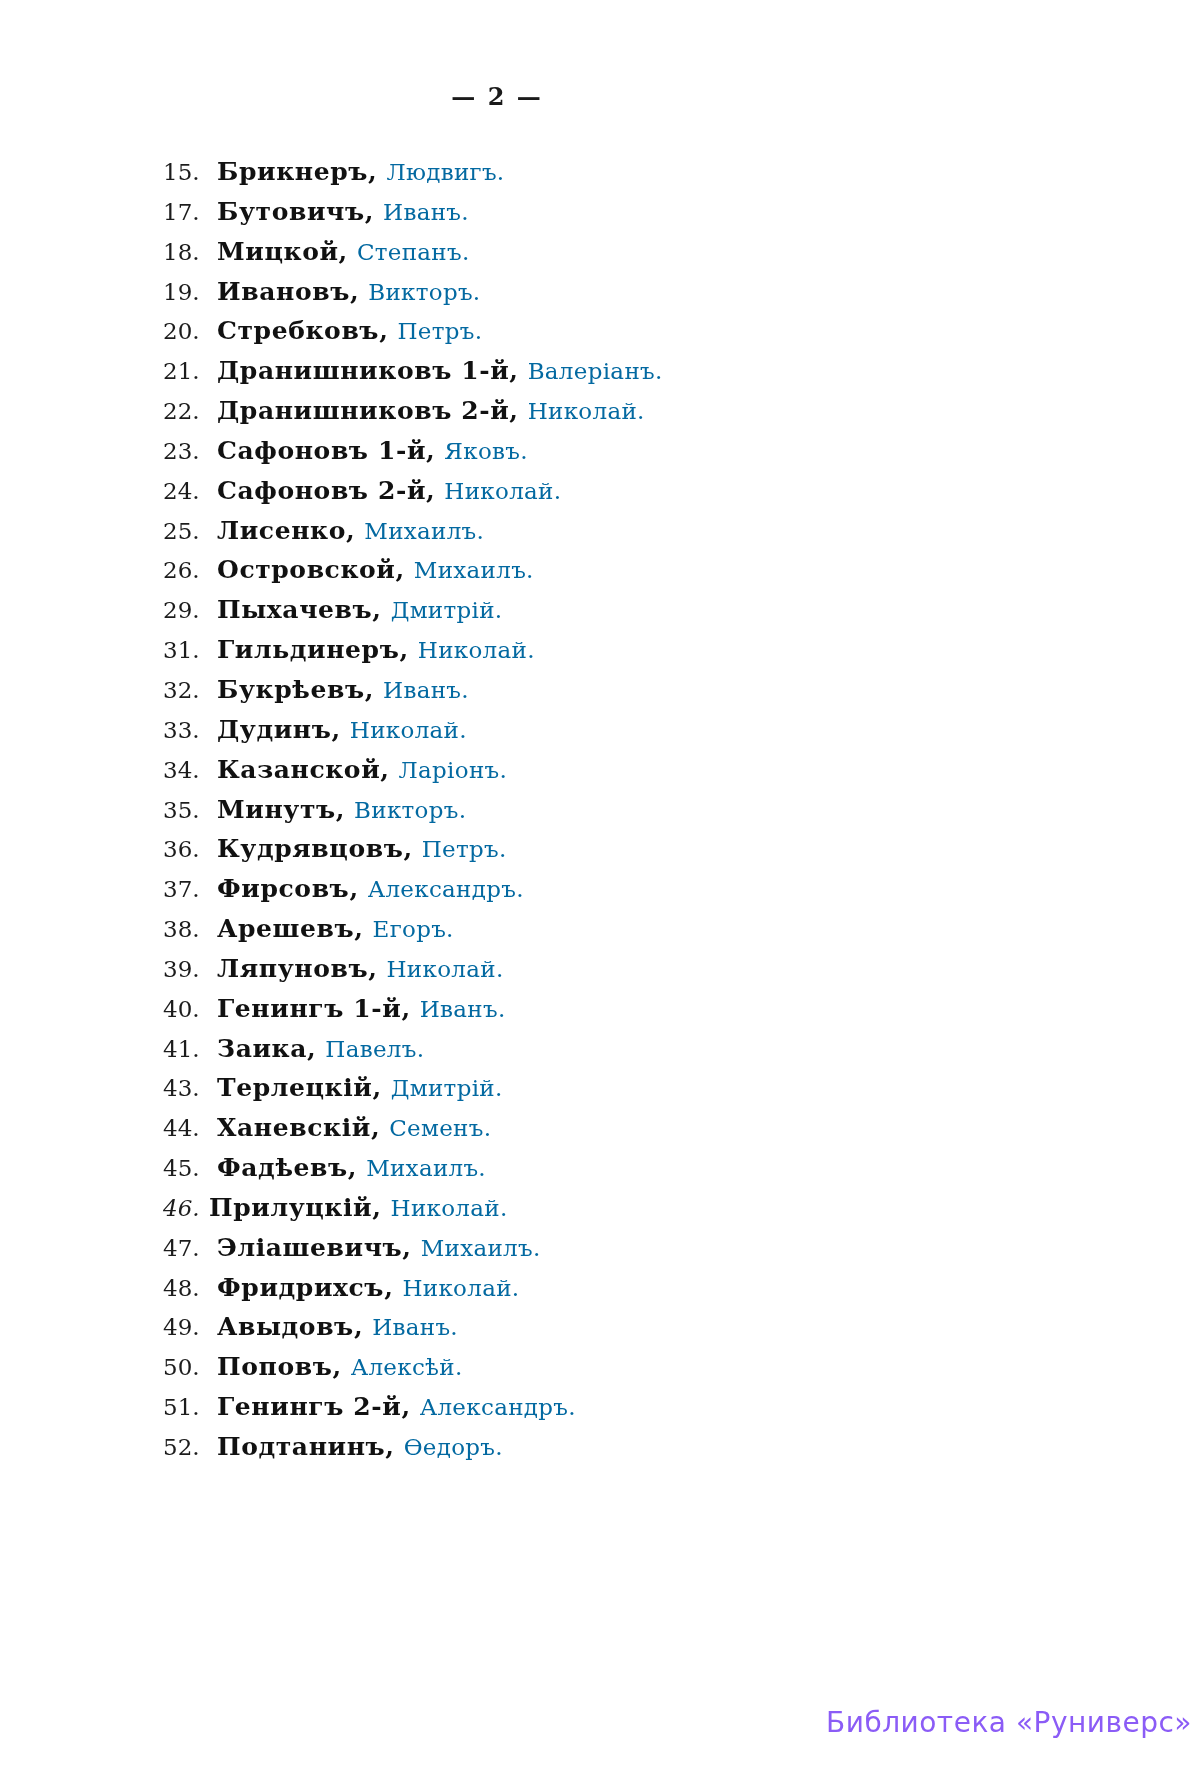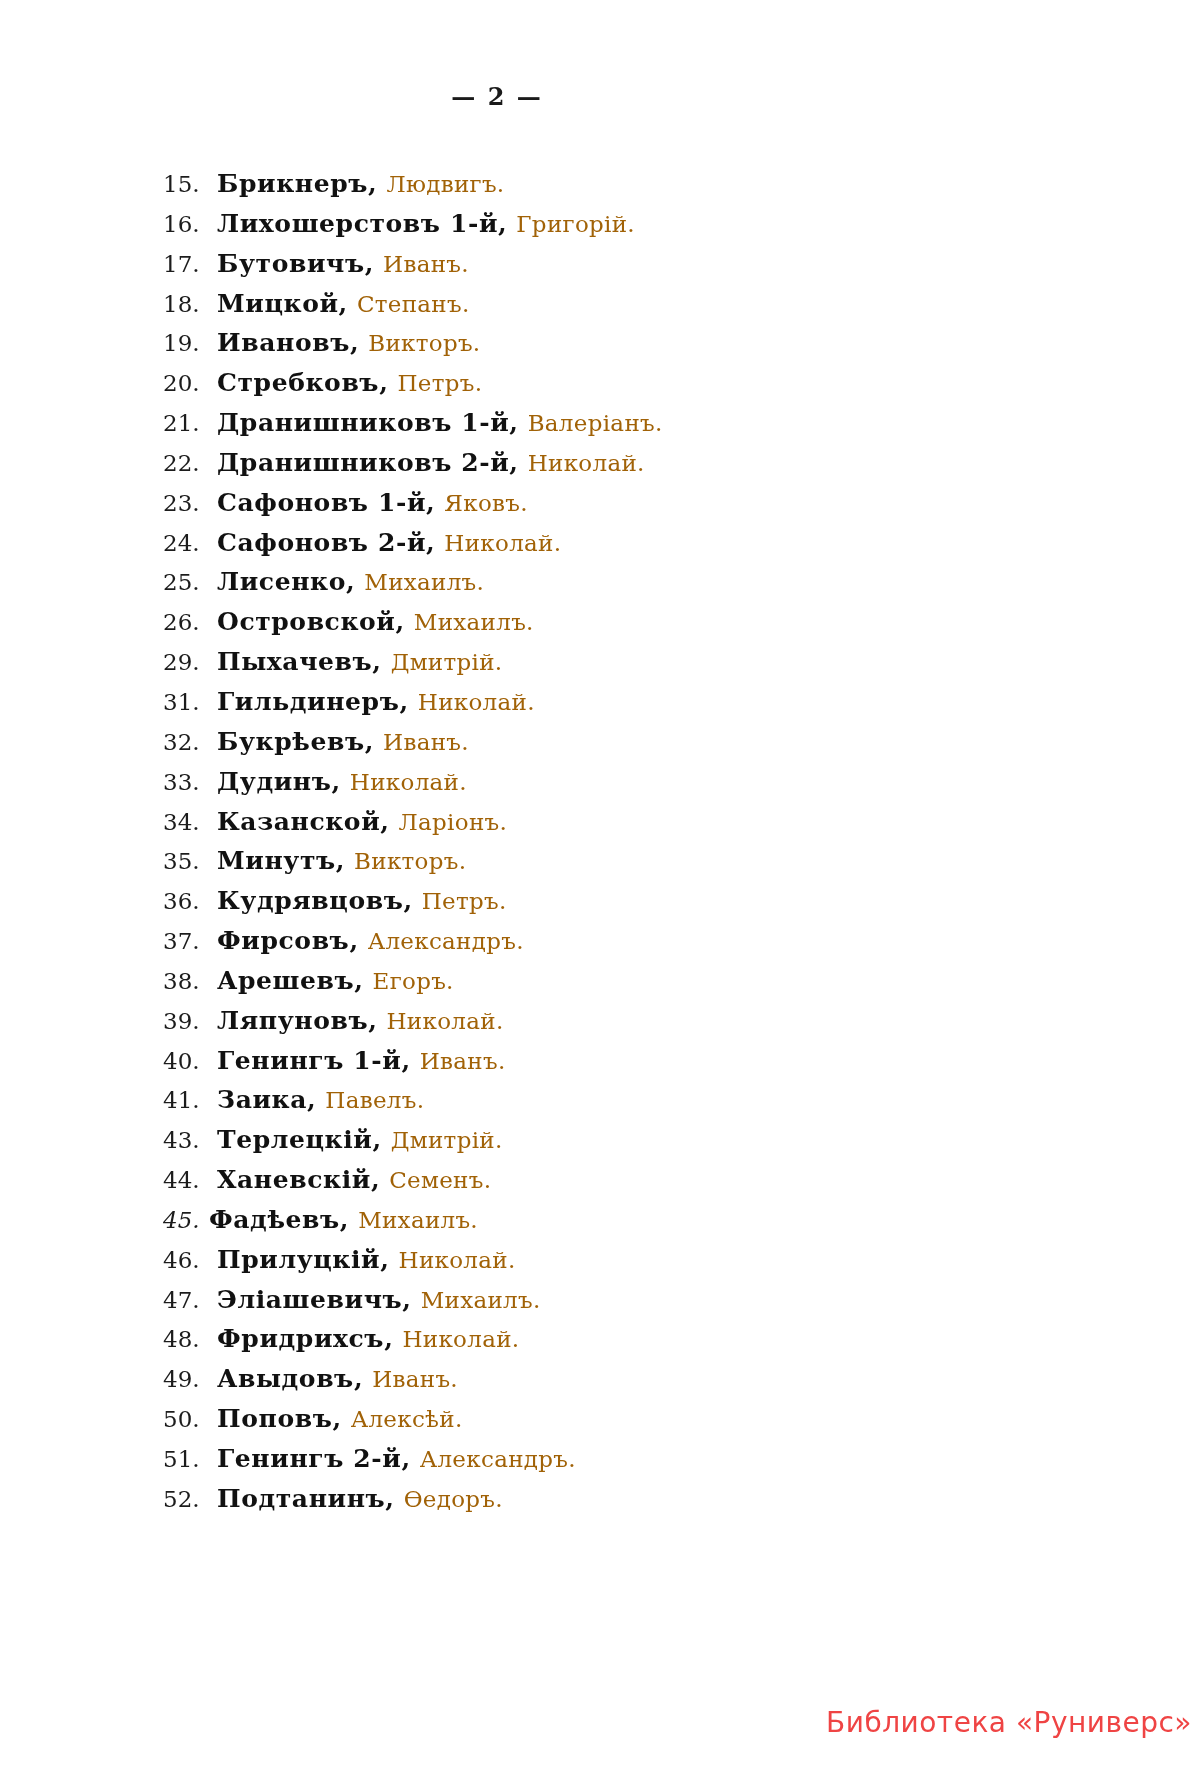--- a/index.html
+++ b/index.html
@@ -21,21 +21,21 @@
     left: 357px;
     width: 280px;
     text-align: center;
     font-size: 24px;
     font-weight: 700;
     letter-spacing: 2px;
     color: #1a1a1a;
   }
   .name-list {
     position: absolute;
-    top: 170px;
+    top: 158px;
     left: 163px;
     margin: 0;
     padding: 0;
     list-style: none;
   }
   .entry {
     height: 39.85px;
     display: flex;
     align-items: flex-start;
     white-space: nowrap;
@@ -54,50 +54,45 @@
   .entry:nth-child(27) .num { width: 46px; flex-basis: 46px; font-style: italic; }
   .surname {
     font-weight: 700;
     letter-spacing: 0.6px;
     color: #111111;
   }
   .given {
     font-weight: 400;
     font-size: 23px;
     margin-left: 9px;
-    color: #a16207;
+    color: #0369a1;
     letter-spacing: 0.3px;
   }
   .watermark {
     position: absolute;
     top: 1706px;
     right: 8px;
     font-family: "DejaVu Sans", "Liberation Sans", sans-serif;
     font-size: 28px;
-    color: #ef4444;
+    color: #8b5cf6;
     letter-spacing: 0.5px;
   }
 </style>
 </head>
 <body>
 
 <div class="page-number">— 2 —</div>
 
 <ol class="name-list">
   <li class="entry">
     <span class="num">15.</span>
     <span class="surname">Брикнеръ,</span>
     <span class="given">Людвигъ.</span>
   </li>
 
-  <li class="entry">
-    <span class="num">16.</span>
-    <span class="surname">Лихошерстовъ 1-й,</span>
-    <span class="given">Григорій.</span>
-  </li>
 
   <li class="entry">
     <span class="num">17.</span>
     <span class="surname">Бутовичъ,</span>
     <span class="given">Иванъ.</span>
   </li>
 
   <li class="entry">
     <span class="num">18.</span>
     <span class="surname">Мицкой,</span>

